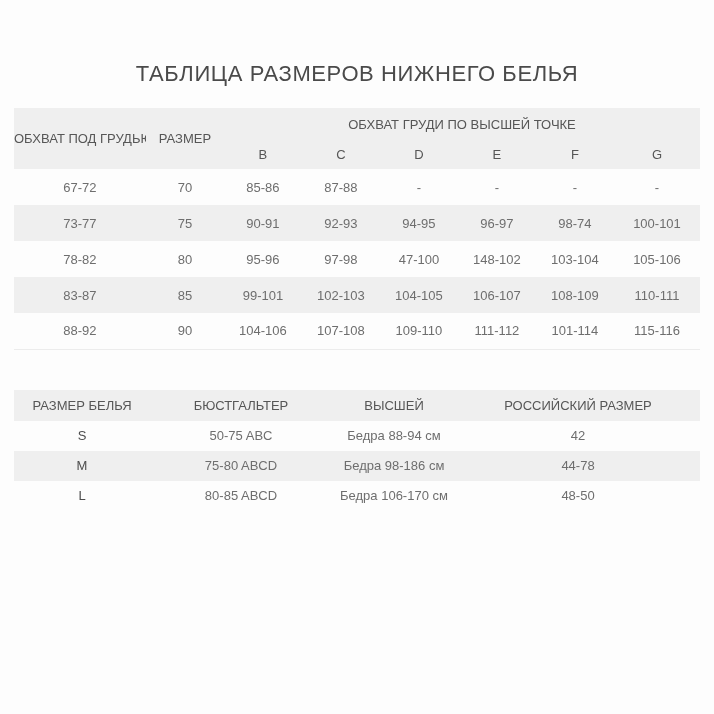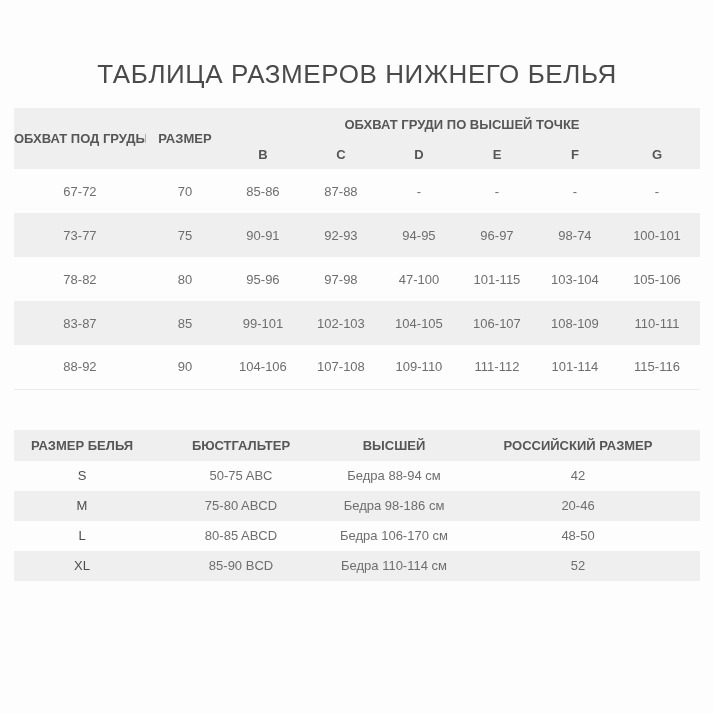--- a/index.html
+++ b/index.html
@@ -6,21 +6,21 @@
   html, body {
     margin: 0; padding: 0;
     width: 714px; height: 714px;
     background: #fdfdfd;
     font-family: "Liberation Sans", sans-serif;
     overflow: hidden;
   }
   h1.page-title {
     margin: 62px 0 0 0;
     text-align: center;
-    font-size: 26px;
+    font-size: 22px;
     line-height: 24px;
     font-weight: 400;
     letter-spacing: 0.6px;
     color: #4a4a4a;
   }
   table.tbl {
     border-collapse: collapse;
     table-layout: fixed;
     width: 686px;
     margin: 0 auto;
@@ -30,30 +30,29 @@
     text-align: center;
     vertical-align: middle;
     font-size: 13px;
     font-weight: 400;
     white-space: nowrap;
     overflow: hidden;
   }
   table.tbl thead th {
     background: #efefef;
     color: #565656;
-    font-weight: bold;
   }
   table.tbl tbody td {
     color: #6e6e6e;
   }
   
   table.t1 { margin-top: 22px; border-bottom: 1px solid #ececec; }
   table.t1 thead tr.group-row th { height: 32px; }
   table.t1 thead tr.cup-row th { height: 29px; }
-  table.t1 tbody tr { height: 44px; }
+  table.t1 tbody tr { height: 36px; }
   table.t1 tbody tr:nth-child(even) td { background: #efefef; }
   
   table.t2 { margin-top: 40px; }
   table.t2 thead tr { height: 31px; }
   table.t2 tbody tr { height: 30px; }
   table.t2 tbody tr:nth-child(even) td { background: #efefef; }
   table.t2 tbody td.size-col { color: #4d4d4d; }
 </style>
 </head>
 <body>
@@ -106,21 +105,21 @@
       <td>96-97</td>
       <td>98-74</td>
       <td>100-101</td>
     </tr>
     <tr>
       <td>78-82</td>
       <td>80</td>
       <td>95-96</td>
       <td>97-98</td>
       <td>47-100</td>
-      <td>101-115</td>
+      <td>148-102</td>
       <td>103-104</td>
       <td>105-106</td>
     </tr>
     <tr>
       <td>83-87</td>
       <td>85</td>
       <td>99-101</td>
       <td>102-103</td>
       <td>104-105</td>
       <td>106-107</td>
@@ -159,28 +158,22 @@
     <tr>
       <td class="size-col">S</td>
       <td>50-75 ABC</td>
       <td>Бедра 88-94 см</td>
       <td>42</td>
     </tr>
     <tr>
       <td class="size-col">M</td>
       <td>75-80 ABCD</td>
       <td>Бедра 98-186 см</td>
-      <td>20-46</td>
+      <td>44-78</td>
     </tr>
     <tr>
       <td class="size-col">L</td>
       <td>80-85 ABCD</td>
       <td>Бедра 106-170 см</td>
       <td>48-50</td>
     </tr>
-    <tr>
-      <td class="size-col">XL</td>
-      <td>85-90 BCD</td>
-      <td>Бедра 110-114 см</td>
-      <td>52</td>
-    </tr>
   </tbody>
 </table>
 
 </body></html>

